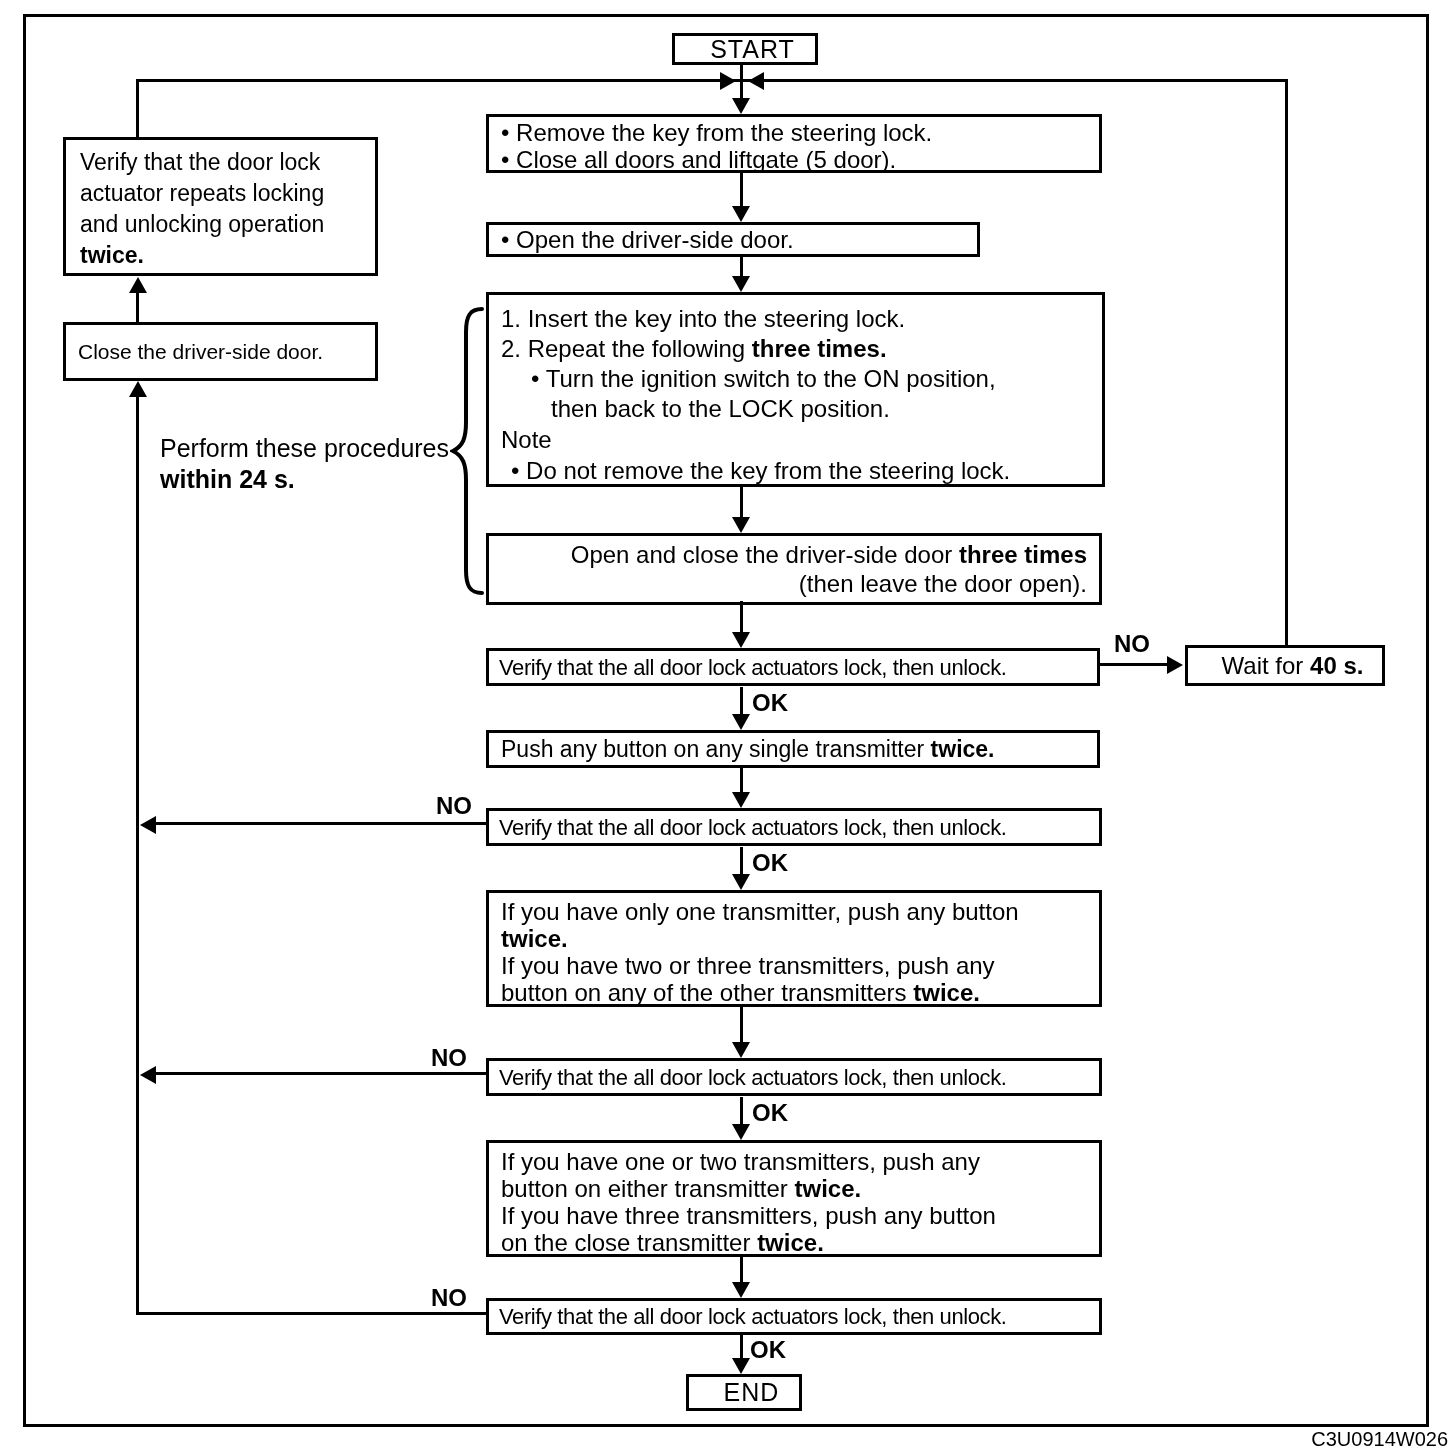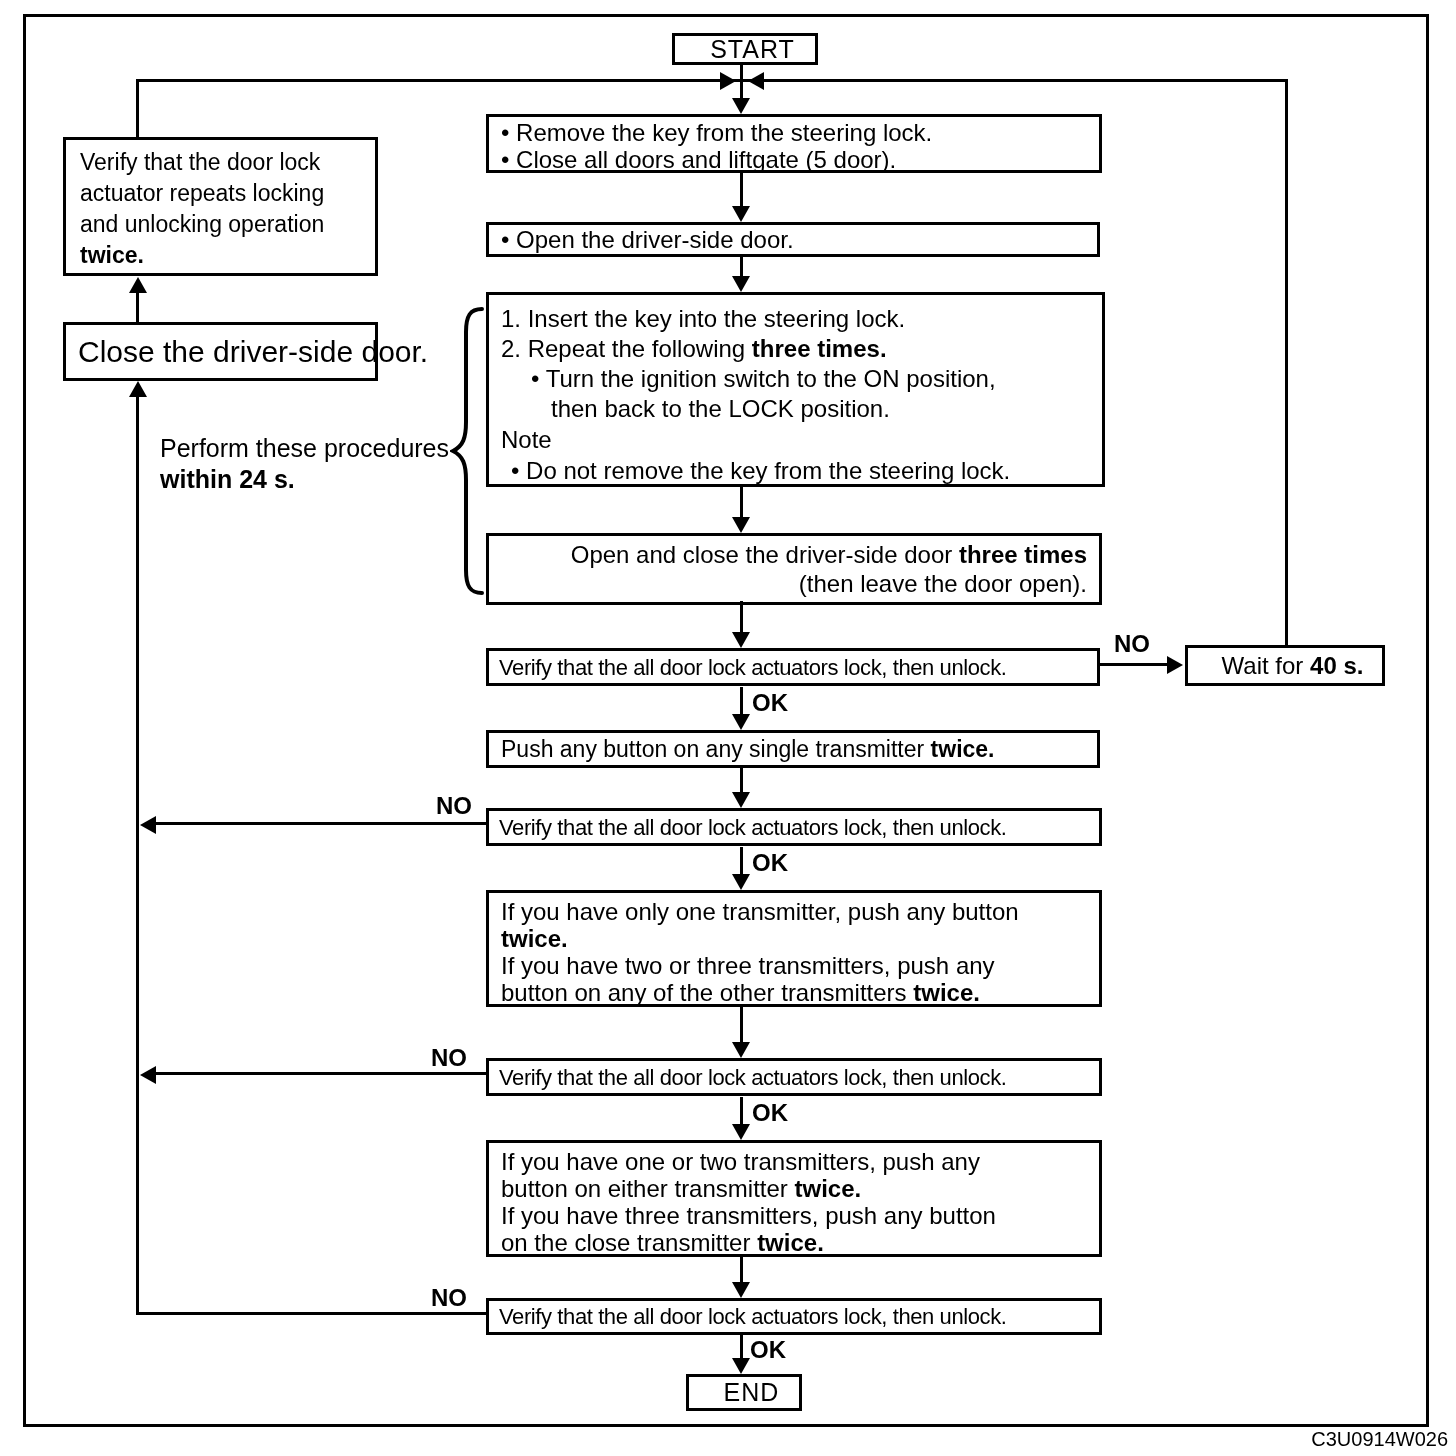--- a/index.html
+++ b/index.html
@@ -37,21 +37,21 @@
   <div class="a-d" style="left:732px;top:98px;"></div>
 
   <div class="box" style="left:486px;top:114px;width:616px;height:59px;padding:2px 12px;line-height:27px;">
     <div class="line">• Remove the key from  the steering lock.</div>
     <div class="line">• Close all doors and liftgate (5 door).</div>
   </div>
 
   <div class="vline" style="left:740px;top:173px;height:34px;"></div>
   <div class="a-d" style="left:732px;top:206px;"></div>
 
-  <div class="box" style="left:486px;top:222px;width:614px;height:35px;padding:1px 12px;line-height:28px;">
+  <div class="box" style="left:486px;top:222px;width:494px;height:35px;padding:1px 12px;line-height:28px;">
     <div class="line">• Open the driver-side door.</div>
   </div>
 
   <div class="vline" style="left:740px;top:257px;height:20px;"></div>
   <div class="a-d" style="left:732px;top:276px;"></div>
 
   <div class="box" style="left:486px;top:292px;width:619px;height:195px;padding:9px 12px;line-height:30px;">
     <div class="line">1. Insert the key into the steering lock.</div>
     <div class="line"><span>2. Repeat the following </span><b>three times.</b></div>
     <div class="line" style="margin-left:30px;">• Turn the ignition switch to the ON position,</div>
@@ -153,21 +153,21 @@
   <div class="box" style="left:63px;top:137px;width:315px;height:139px;padding:7px 14px;font-size:23px;line-height:31px;">
     <div class="line">Verify that the door lock</div>
     <div class="line">actuator repeats locking</div>
     <div class="line">and unlocking operation</div>
     <div class="line"><b>twice.</b></div>
   </div>
 
   <div class="a-u" style="left:129px;top:277px;"></div>
   <div class="vline" style="left:136px;top:292px;height:30px;"></div>
 
-  <div class="box" style="left:63px;top:322px;width:315px;height:59px;display:flex;align-items:center;padding:0 12px;font-size:30px;white-space:nowrap;">
+  <div class="box" style="left:63px;top:322px;width:315px;height:59px;display:flex;align-items:center;padding:0 12px;font-size:21px;white-space:nowrap;">
     <span>Close the driver-side door.</span>
   </div>
 
   <div class="a-u" style="left:129px;top:381px;"></div>
   <div class="vline" style="left:136px;top:396px;height:919px;"></div>
 
   <div style="position:absolute;left:160px;top:433px;font-size:25px;line-height:31px;">
     <div class="line">Perform these procedures</div>
     <div class="line"><b>within 24 s.</b></div>
   </div>

